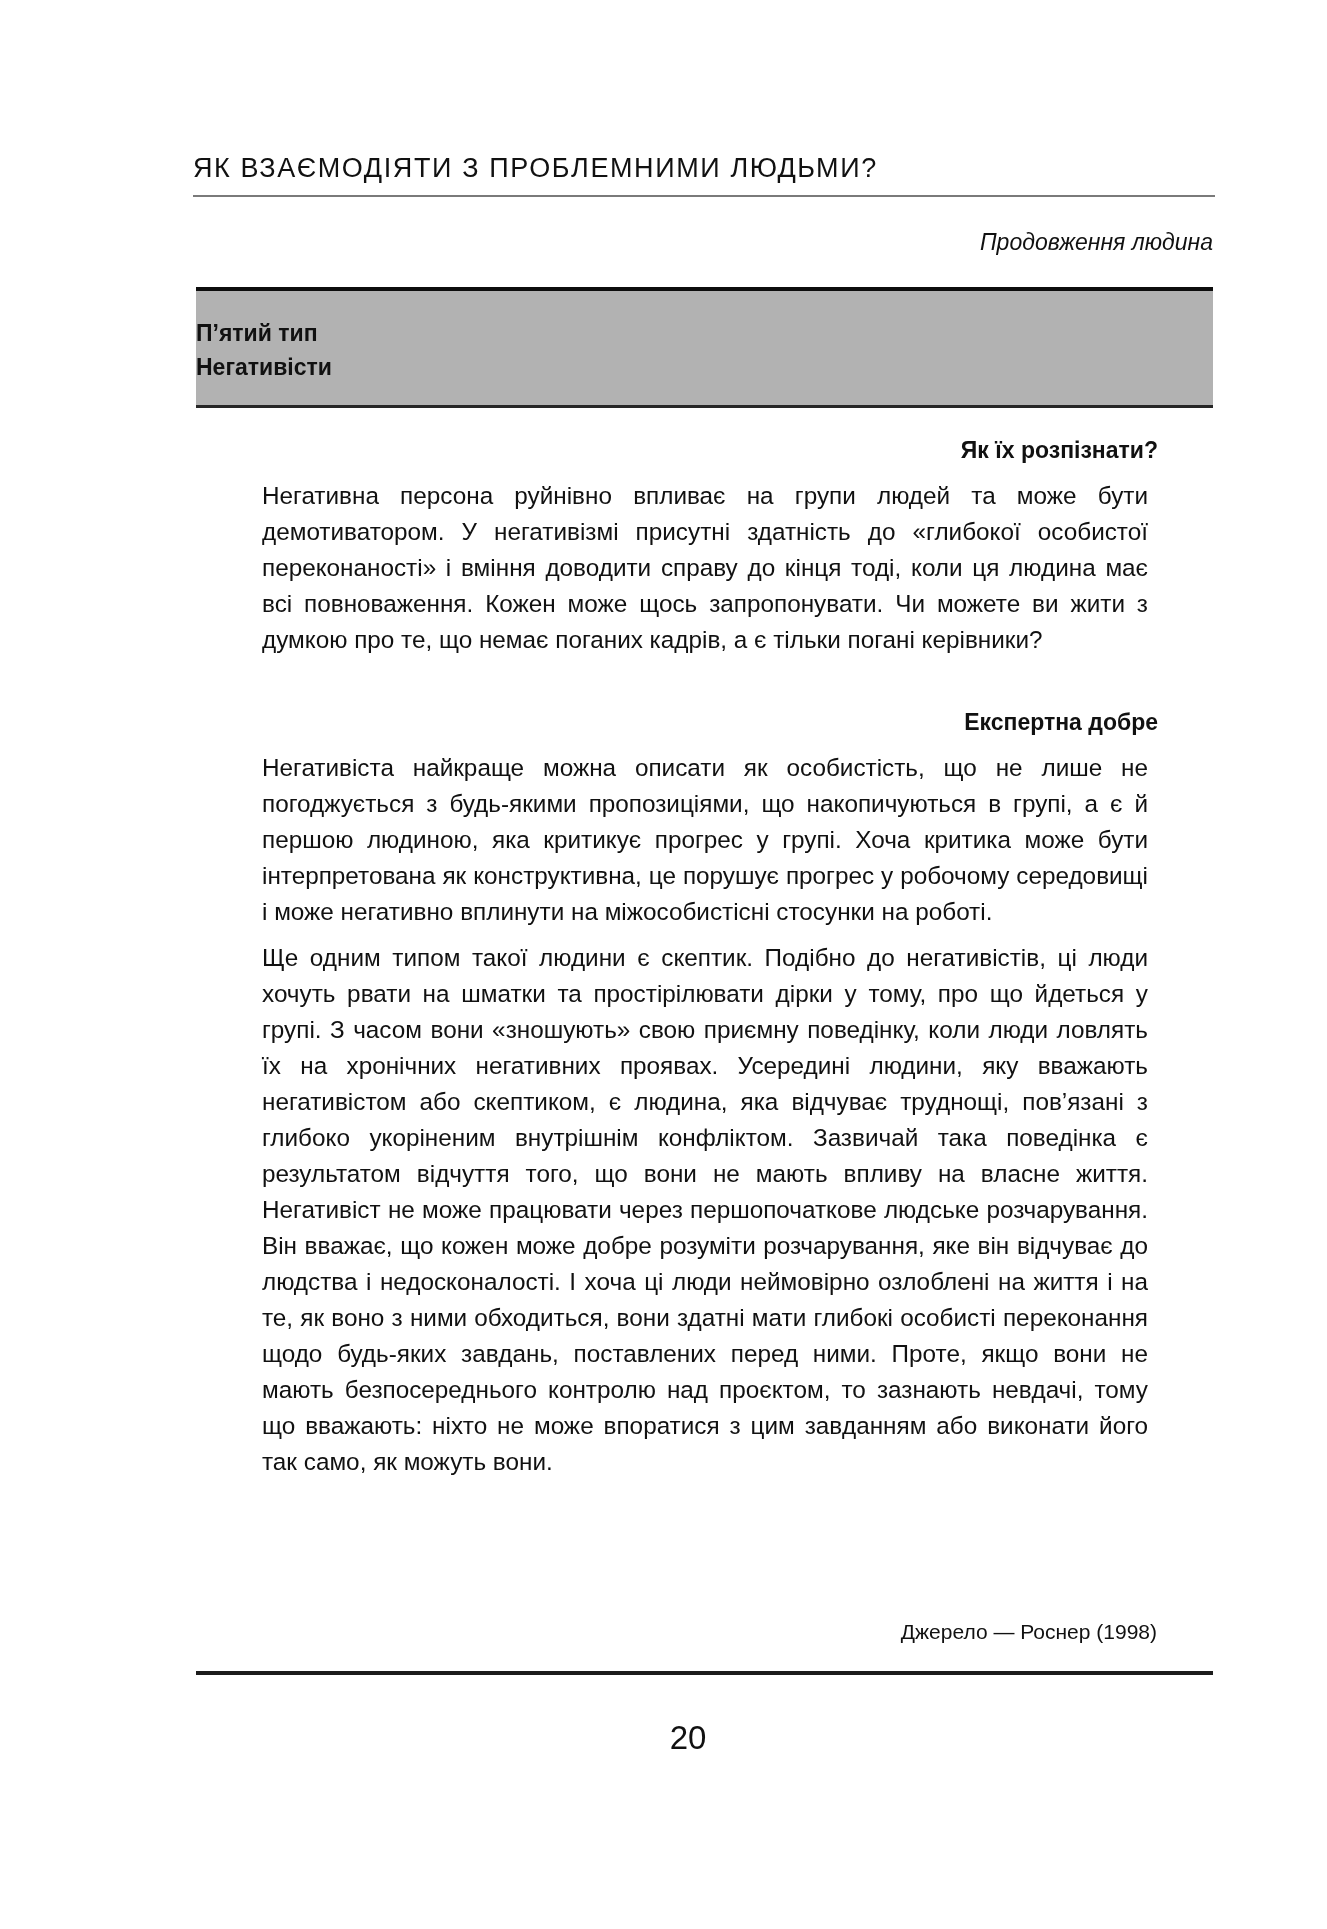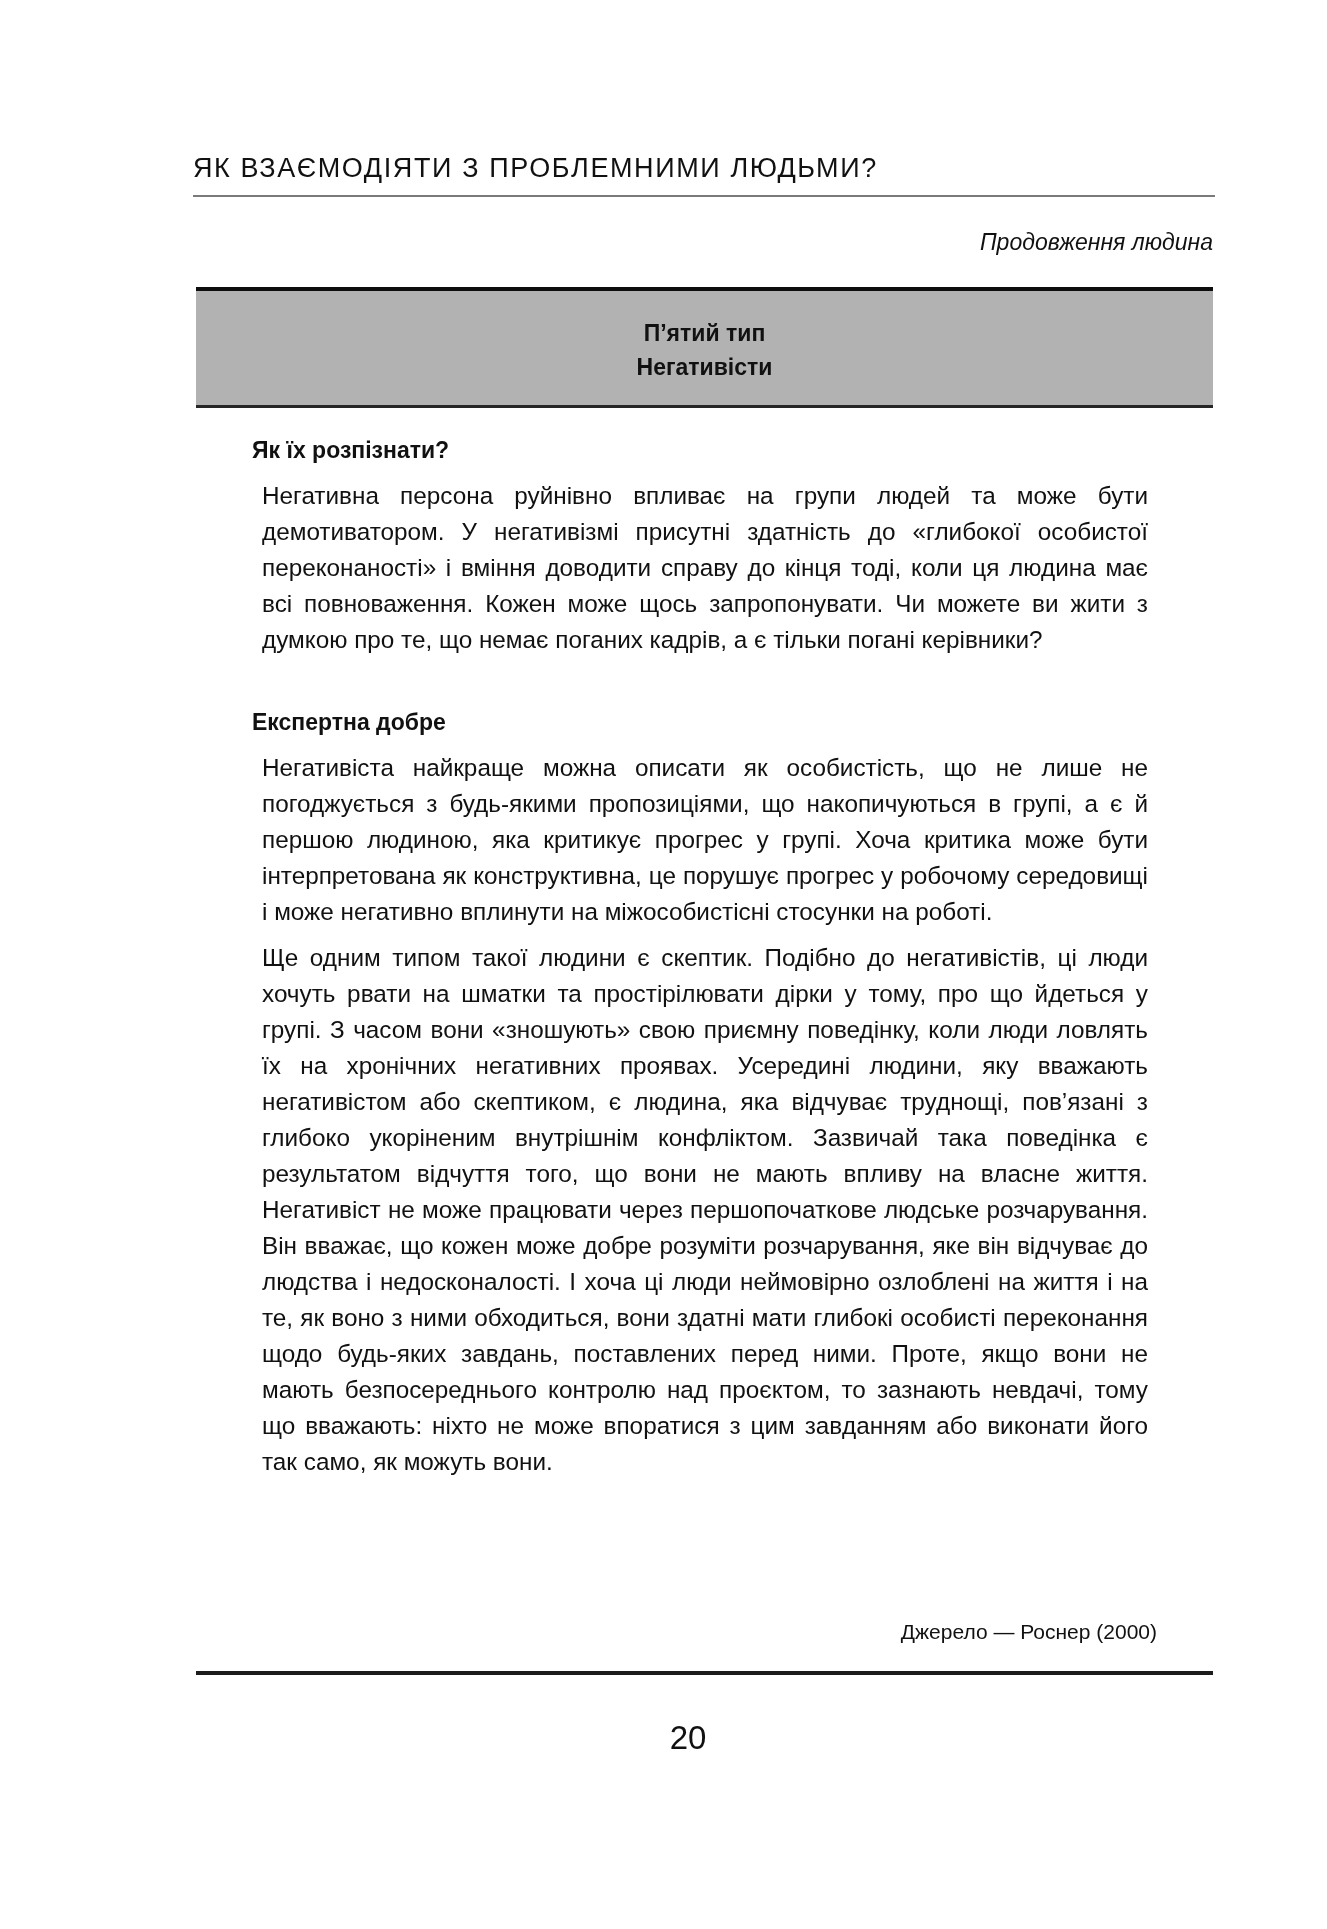--- a/index.html
+++ b/index.html
@@ -16,31 +16,31 @@
       position: absolute; left: 193px; width: 1022px; top: 195px; height: 2px;
       background: #7a7a7a;
     }
     .continuation {
       position: absolute; right: 114px; top: 228px;
       font-style: italic; font-size: 23px; line-height: 28px; white-space: nowrap;
     }
     .type-band {
       position: absolute; left: 196px; width: 1017px; top: 287px; height: 121px;
       background: #b2b2b2; border-top: 4px solid #0d0d0d; border-bottom: 3px solid #262626;
-      box-sizing: border-box; text-align: center;
+      box-sizing: border-box; text-align: left;
     }
     .type-band .line {
       font-weight: bold; font-size: 23px; line-height: 34px; display: block;
     }
     .type-band .line.first { margin-top: 25px; }
     .content {
       position: absolute; left: 252px; width: 906px; top: 432px;
     }
     .section-head {
-      font-weight: bold; font-size: 23px; line-height: 36px; margin: 0;
+      font-weight: bold; font-size: 23px; line-height: 36px; margin: 0; text-align: right;
     }
     .para {
       font-size: 24.3px; line-height: 36px; margin: 10px; text-align: justify;
       hyphens: manual;
     }
     .gap { height: 36px; }
     .source {
       position: absolute; right: 170px; top: 1618px;
       font-size: 21px; line-height: 28px; white-space: nowrap;
     }
@@ -67,15 +67,15 @@
 
 <div class="content">
   <h3 class="section-head">Як їх розпізнати?</h3>
   <p class="para">Негативна персона руйнівно впливає на групи людей та може бути демотиватором. У негативізмі присутні здатність до «глибокої осо­бистої переконаності» і вміння доводити справу до кінця тоді, коли ця людина має всі повноваження. Кожен може щось запропону­вати. Чи можете ви жити з думкою про те, що немає поганих кадрів, а є тільки погані керівники?</p>
   <div class="gap"></div>
   <h3 class="section-head">Експертна добре</h3>
   <p class="para">Негативіста найкраще можна описати  як особистість, що не лише не погоджується з будь-якими пропозиціями, що накопичуються в групі, а є й першою людиною, яка критикує прогрес у групі. Хоча крити­ка може бути інтерпретована як конструктивна, це порушує прогрес у робочому середовищі і може негативно вплинути на міжособистісні стосунки на роботі.</p>
   <p class="para">Ще одним типом такої людини є скептик. Подібно до негативістів, ці люди хочуть рвати на шматки та простірілювати дірки у тому, про що йдеться у групі. З часом вони «зношують» свою приємну поведінку, коли люди ловлять їх на хронічних негативних проявах. Усередині людини, яку вважають негативістом або скептиком, є людина, яка відчуває труднощі, пов’язані з глибоко укоріненим внутрішнім конф­ліктом. Зазвичай така поведінка є результатом відчуття того, що вони не мають впливу на власне життя. Негативіст не може пра­цювати через першопочаткове людське розчарування. Він вважає, що кожен може добре розуміти розчарування, яке він відчуває до людства і недосконалості. І хоча ці люди неймовірно озлоблені на життя і на те, як воно з ними обходиться, вони здатні мати глибо­кі особисті переконання щодо будь-яких завдань, поставлених пе­ред ними. Проте, якщо вони не мають безпосереднього контролю над проєктом, то зазнають невдачі, тому що вважають: ніхто не може впоратися з цим завданням або виконати його так само, як можуть вони.</p>
 </div>
 
-<div class="source">Джерело — Роснер (2000)</div>
+<div class="source">Джерело — Роснер (1998)</div>
 <div class="bottom-rule"></div>
 <div class="page-number">20</div>
 
 </body></html>

